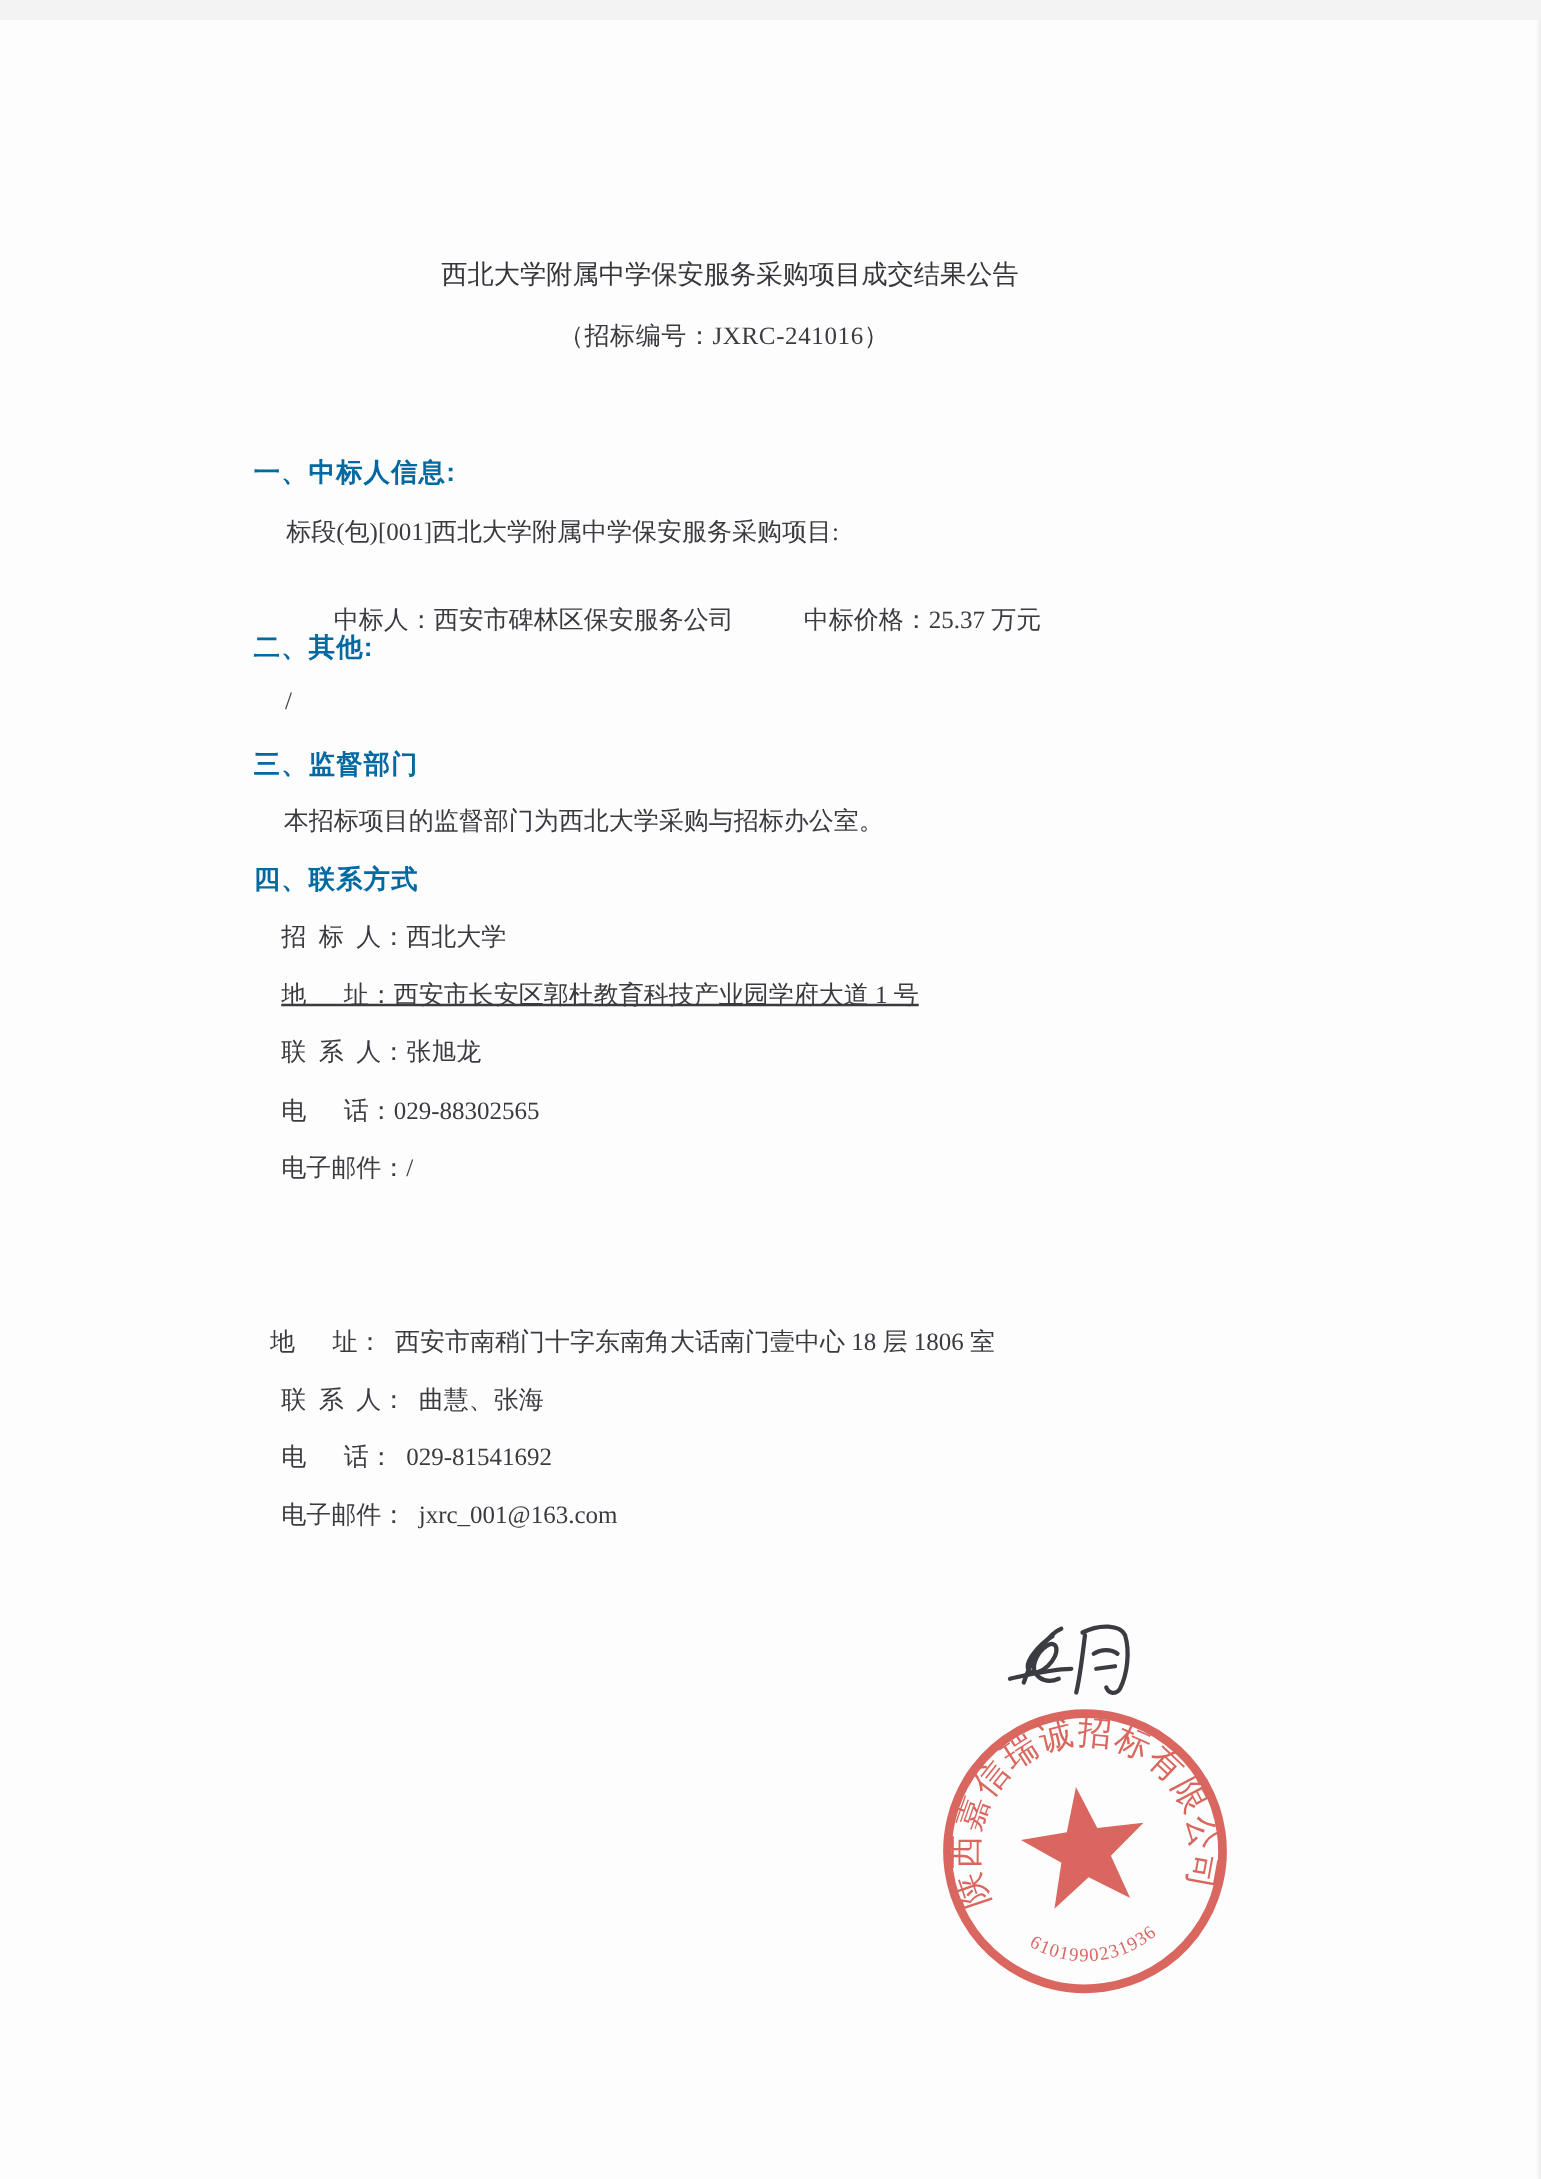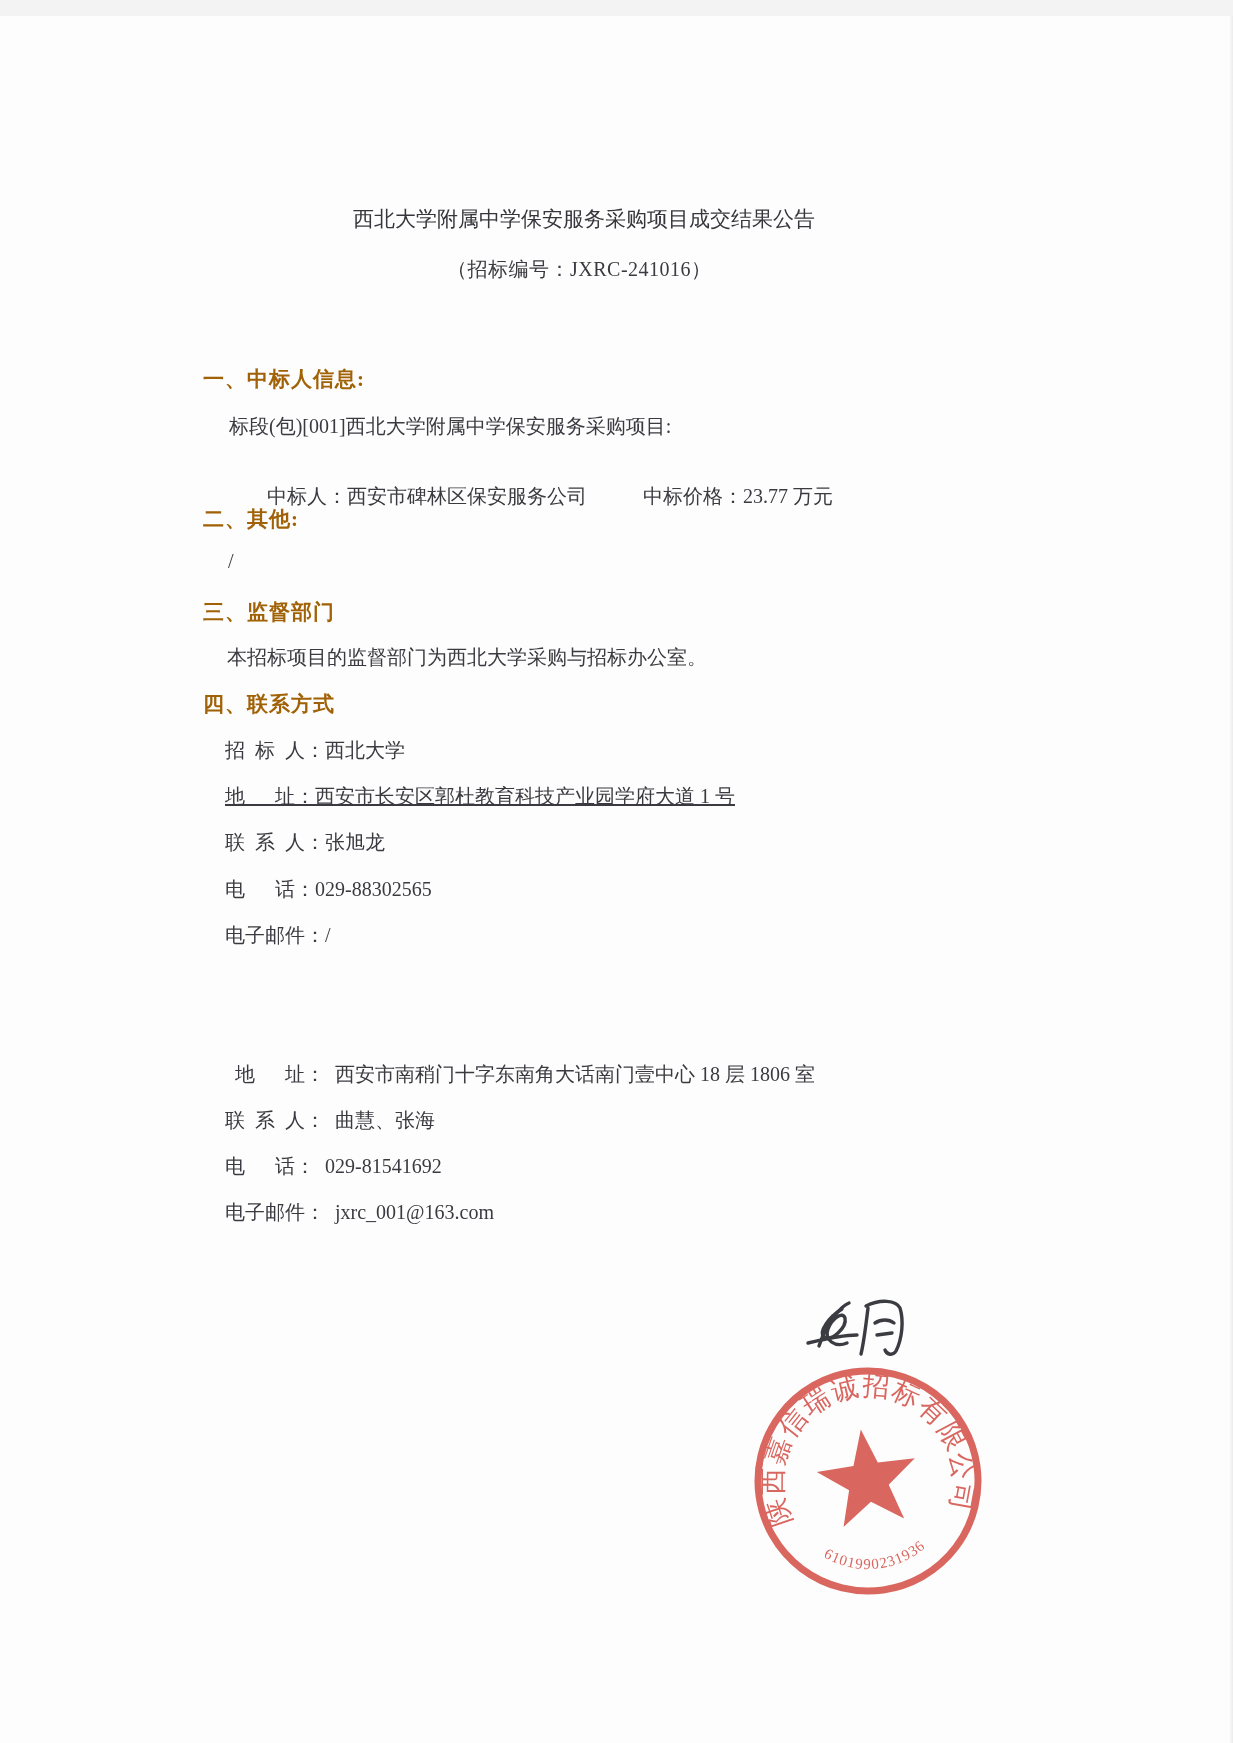--- a/index.html
+++ b/index.html
@@ -14,40 +14,40 @@
   }
   .page::after{
     content:""; position:absolute; right:0; top:0; bottom:0; width:4px;
     background:linear-gradient(to left, rgba(0,0,0,0.07), transparent);
     pointer-events:none;
   }
   .abs { position: absolute; white-space: pre; line-height: 1.25; }
   .doc-title   { left: 353px; top: 190px; font-size: 21px; color:#35353b; }
   .doc-subtitle{ left: 447px; top: 241px; font-size: 20px; letter-spacing: .5px; }
   .heading {
-    font-family: Liberation Serif, serif;
-    font-weight: 700; font-size: 21px; color: #a16207; letter-spacing: 1px;
+    font-family: Liberation Sans, sans-serif;
+    font-weight: 700; font-size: 21px; color: #0369a1; letter-spacing: 1px;
   }
   .h-1 { left: 203px; top: 350px; }
   .h-2 { left: 203px; top: 490px; }
   .h-3 { left: 203px; top: 583px; }
   .h-4 { left: 203px; top: 675px; }
   .body-text { font-size: 20px; }
   .lot        { left: 229px; top: 398px; }
   .winner-line{ left: 247px; top: 443px; }
   .winner-line .price { margin-left: 56px; }
   .slash      { left: 228px; top: 533px; }
   .supervision{ left: 227px; top: 629px; }
   .t-0 { left: 225px; top: 722px; }
   .t-1 { left: 225px; top: 768px; text-decoration: underline; }
   .t-2 { left: 225px; top: 814px; }
   .t-3 { left: 225px; top: 861px; }
   .t-4 { left: 225px; top: 907px; }
   .a-0 { left: 225px; top: 1000px; }
-  .a-1 { left: 235px; top: 1046px; }
+  .a-1 { left: 216px; top: 1046px; }
   .a-2 { left: 225px; top: 1092px; }
   .a-3 { left: 225px; top: 1138px; }
   .a-4 { left: 225px; top: 1184px; }
   .sig-line { left: 237px; top: 1314px; font-size: 20px; }
   .org-line { left: 475px; top: 1416px; font-size: 20px; }
   .uline {
     display: inline-block; position: relative; top: 2px;
     height: 1em; border-bottom: 2px solid #3c3c44;
   }
   .sig-line .uline { width: 168px; margin-left: 4px; margin-right: 8px; }
@@ -65,21 +65,21 @@
 <body>
 
 <div class="page">
 
   <div class="abs doc-title">西北大学附属中学保安服务采购项目成交结果公告</div>
   <div class="abs doc-subtitle">（招标编号：JXRC-241016）</div>
 
   <div class="abs heading h-1">一、中标人信息:</div>
   <div class="abs body-text lot">标段(包)[001]西北大学附属中学保安服务采购项目:</div>
   <div class="abs body-text winner-line">
-    <span>中标人：西安市碑林区保安服务公司</span><span class="price">中标价格：23.77 万元</span>
+    <span>中标人：西安市碑林区保安服务公司</span><span class="price">中标价格：25.37 万元</span>
   </div>
 
   <div class="abs heading h-2">二、其他:</div>
   <div class="abs body-text slash">/</div>
 
   <div class="abs heading h-3">三、监督部门</div>
   <div class="abs body-text supervision">本招标项目的监督部门为西北大学采购与招标办公室。</div>
 
   <div class="abs heading h-4">四、联系方式</div>
 

